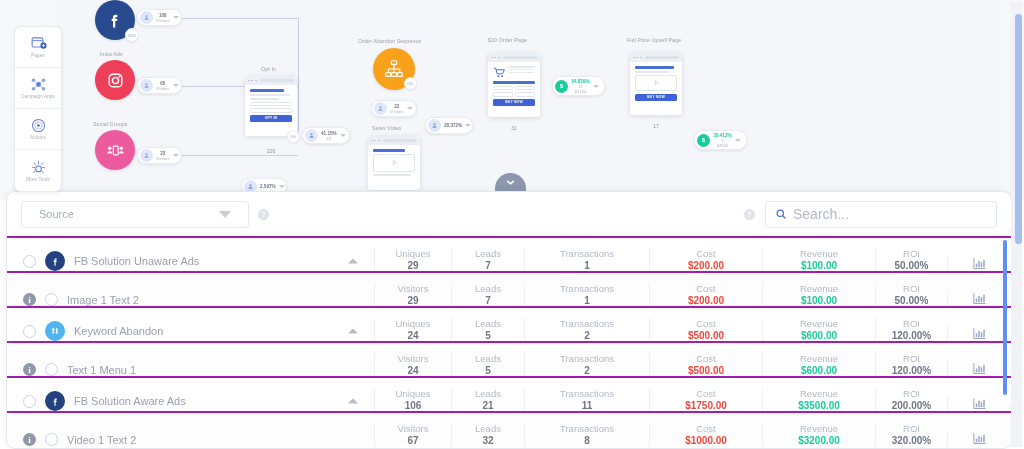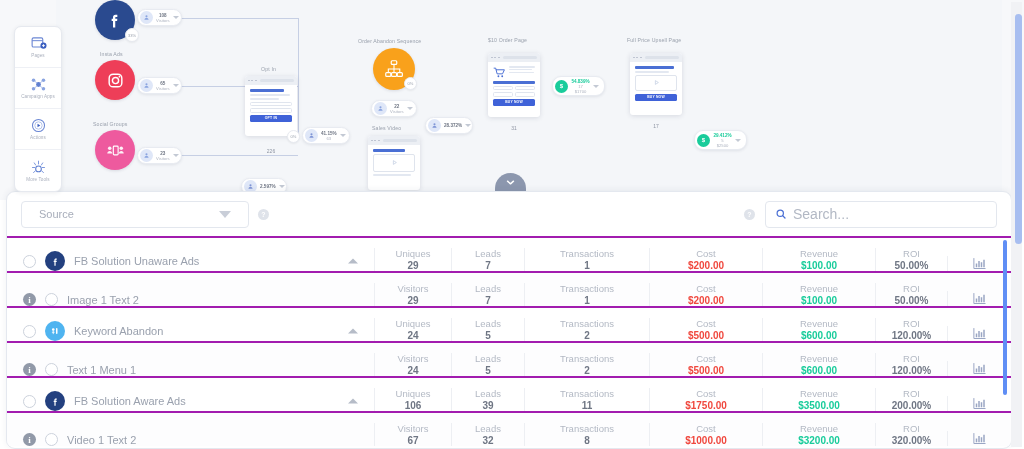--- a/index.html
+++ b/index.html
@@ -735,21 +735,21 @@
             </span>
             <span class="src-name">FB Solution Aware Ads</span>
             <span class="collapse-arrow"></span>
           </div>
           <div class="cell-m w-uniq">
             <span class="ml">Uniques</span>
             <span class="mv ">106</span>
           </div>
           <div class="cell-m w-lead">
             <span class="ml">Leads</span>
-            <span class="mv ">39</span>
+            <span class="mv ">21</span>
           </div>
           <div class="cell-m w-trx">
             <span class="ml">Transactions</span>
             <span class="mv ">11</span>
           </div>
           <div class="cell-m w-cost">
             <span class="ml">Cost</span>
             <span class="mv cost">$1750.00</span>
           </div>
           <div class="cell-m w-rev">

